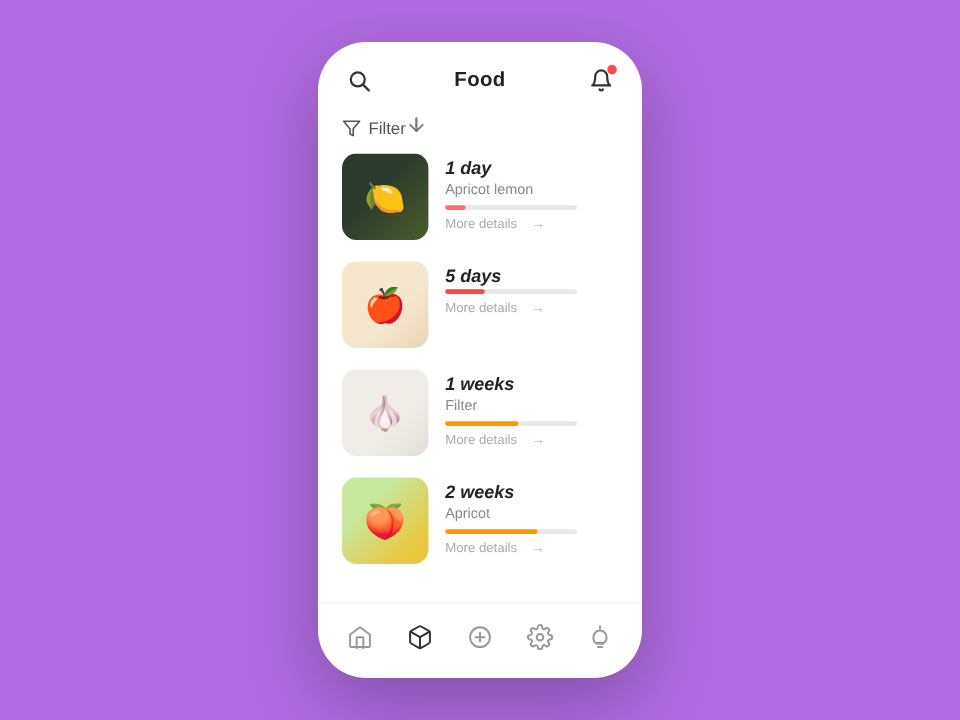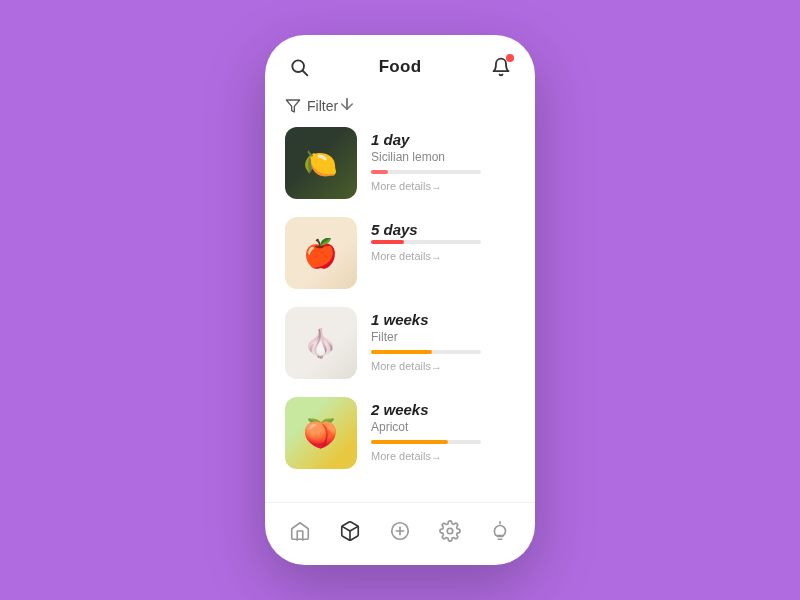--- a/index.html
+++ b/index.html
@@ -140,21 +140,21 @@
     }
     .progress-bar-fill {
       height: 100%;
       border-radius: 2px;
     }
     .more-details {
       font-size: 11px;
       color: #aaa;
       display: flex;
       align-items: center;
-      gap: 0;
+      gap: 12px;
       cursor: pointer;
     }
 
     
     .bottom-nav {
       display: flex;
       align-items: center;
       justify-content: space-around;
       padding: 10px 10px 16px;
       border-top: 1px solid #f0f0f0;
@@ -216,21 +216,21 @@
     </div>
   </div>
 
   <div class="food-list" id="food-list">
   <div class="food-item">
       <div class="food-image img-lemon">
         <div class="food-image-inner">🍋</div>
       </div>
       <div class="food-info">
         <div class="food-duration">1 day</div>
-        <div class="food-name">Sicilian lemon</div>
+        <div class="food-name">Apricot lemon</div>
         <div class="progress-bar-bg">
           <div class="progress-bar-fill" style="width:15%; background:#ff6b6b;"></div>
         </div>
         <div class="more-details">
           <span>More details</span>
           <span>→</span>
         </div>
       </div>
     </div>
       <div class="food-item">

